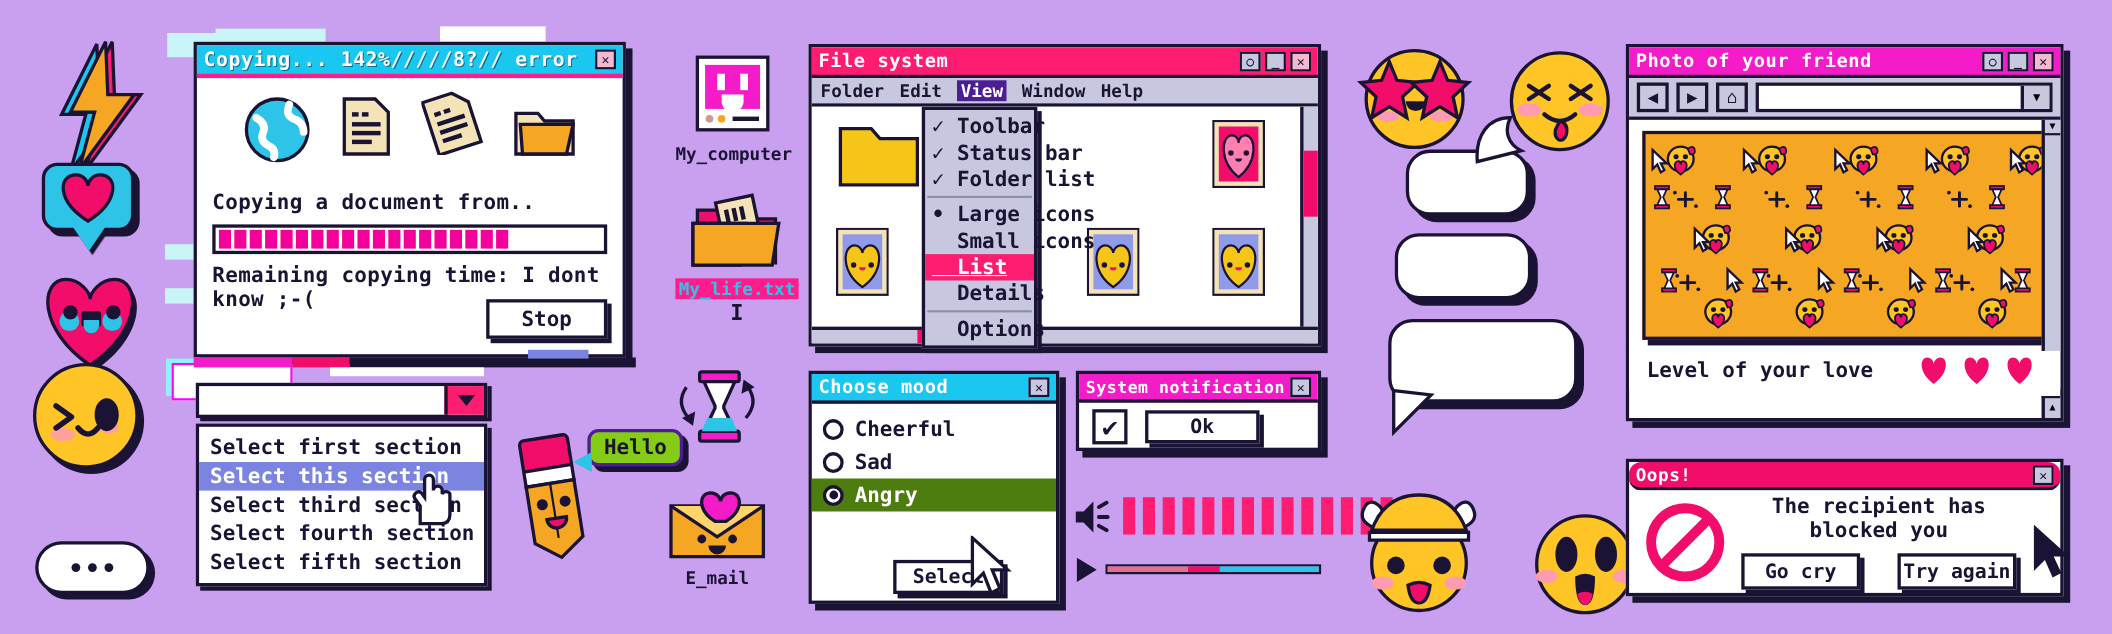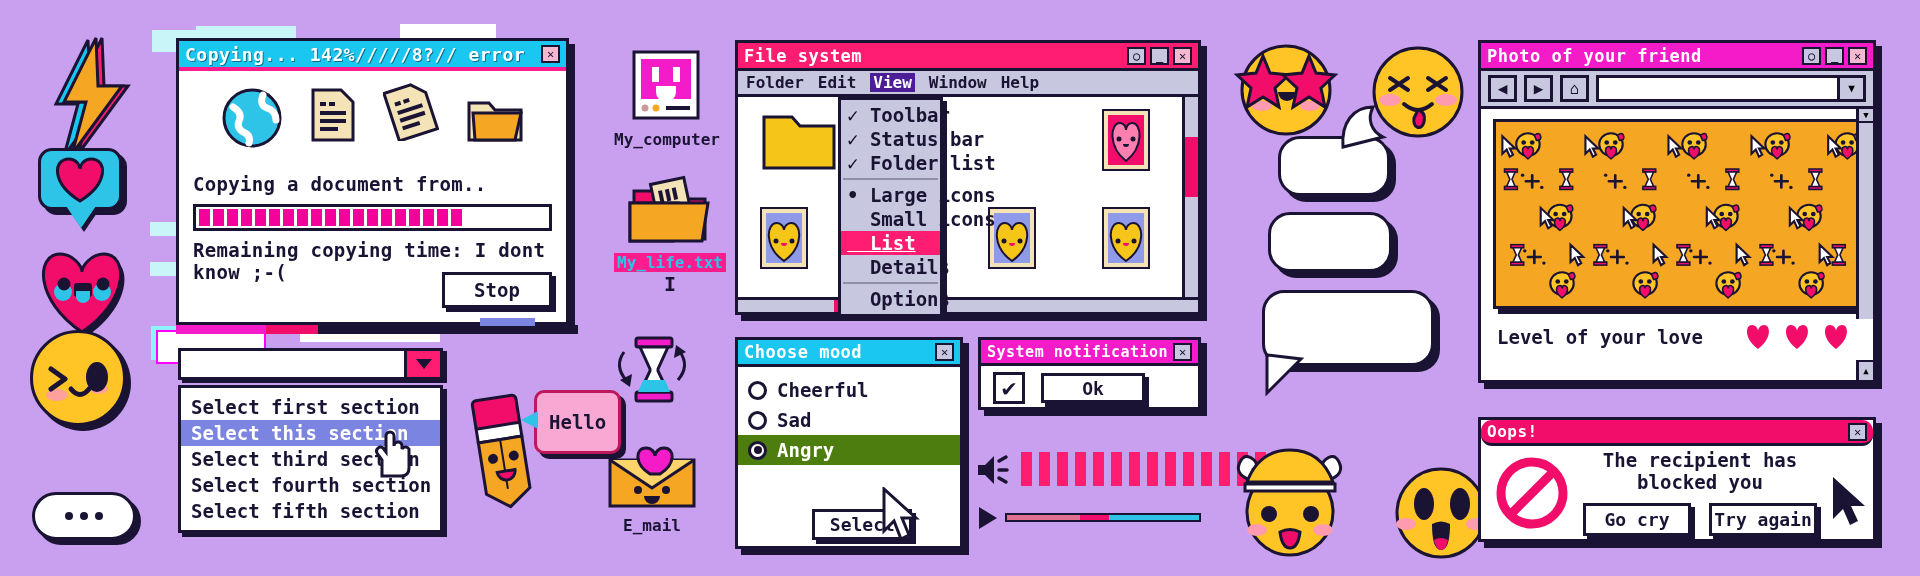--- a/index.html
+++ b/index.html
@@ -143,21 +143,21 @@
              padding: 4px 22px 4px 16px; background: #fff; }
   .lovebar .lt { font-size: 19px; font-weight: bold; color: #1a1333; }
   .hearts { display: flex; gap: 9px; }
 
   
   #oopswin { left: 1478px; top: 417px; width: 398px; height: 125px; }
   #oopswin .tbar { background: #f20d6b; height: 26px; border-bottom: 3px solid #1a1333; border-radius: 11px; }
   #oopswin .tbar .ttl { color: #fff; font-size: 16px; }
   .oopsbody { display: flex; align-items: center; gap: 12px; padding: 8px 12px; height: calc(100% - 26px); }
   .oopsmsg { font-size: 19px; font-weight: bold; color: #1a1333; text-align: center; }
-  .oopsbtns { display: flex; gap: 18px; justify-content: center; margin-top: 10px; }
+  .oopsbtns { display: flex; gap: 34px; justify-content: center; margin-top: 10px; }
   .oopsbtns .btn3d { width: 108px; height: 33px; font-size: 18px; }
 
   
   .sbub { position: absolute; background: #fff; border: 3px solid #1a1333;
           border-radius: 22px; box-shadow: 6px 6px 0 #1a1333; }
 </style>
 </head>
 <body>
 
 <div id="stage">
@@ -361,21 +361,21 @@
       <rect x="28" y="6" width="44" height="30" rx="4" fill="#f20d6b" stroke="#1a1333" stroke-width="3"></rect>
       <rect x="28" y="34" width="44" height="14" fill="#fff" stroke="#1a1333" stroke-width="3"></rect>
       <path d="M28 48 h44 v52 l-22 16 l-22 -16 z" fill="#f5a623" stroke="#1a1333" stroke-width="3"></path>
       <line x1="50" y1="48" x2="50" y2="98" stroke="#1a1333" stroke-width="2"></line>
       <circle cx="40" cy="66" r="5" fill="#1a1333"></circle>
         <circle cx="61" cy="66" r="5" fill="#1a1333"></circle>
       <path d="M42 80 h18 a9 9 0 0 1 -18 0 z" fill="#f20d6b" stroke="#1a1333" stroke-width="3"></path>
     </g>
   </svg>
   <div class="dec" style="left:534px;top:390px">
-    <div style="position:relative;background:#f9a8d4;border:3px solid #be185d;border-radius:10px;box-shadow:5px 5px 0 #1a1333;padding:18px 12px;">
+    <div style="position:relative;background:#84cc16;border:3px solid #4c1d95;border-radius:10px;box-shadow:5px 5px 0 #1a1333;padding:3px 12px;">
       <span style="font-size:19px;font-weight:bold;color:#1a1333">Hello</span>
       <div style="position:absolute;left:-16px;top:18px;width:0;height:0;border-top:9px solid transparent;border-bottom:9px solid transparent;border-right:17px solid #2ec4e8;"></div>
     </div>
   </div>
 
   <div class="dec" style="left:592px;top:440px;width:120px;text-align:center">
     <svg width="96" height="72" viewBox="0 0 96 72" style="display:block;margin:0 auto">
       <path d="M6 20 h84 v46 h-84 z" fill="#f5a623" stroke="#1a1333" stroke-width="3"></path>
       <path d="M6 20 l42 28 l42 -28" fill="#ffd46b" stroke="#1a1333" stroke-width="3"></path>
       <path d="M46 34 C 30 24, 31 8, 42 8 C 48 8, 51 13, 51 16 C 51 13, 54 8, 60 8 C 71 8, 72 24, 56 34 Z" fill="#f41bc8" stroke="#1a1333" stroke-width="3"></path>

